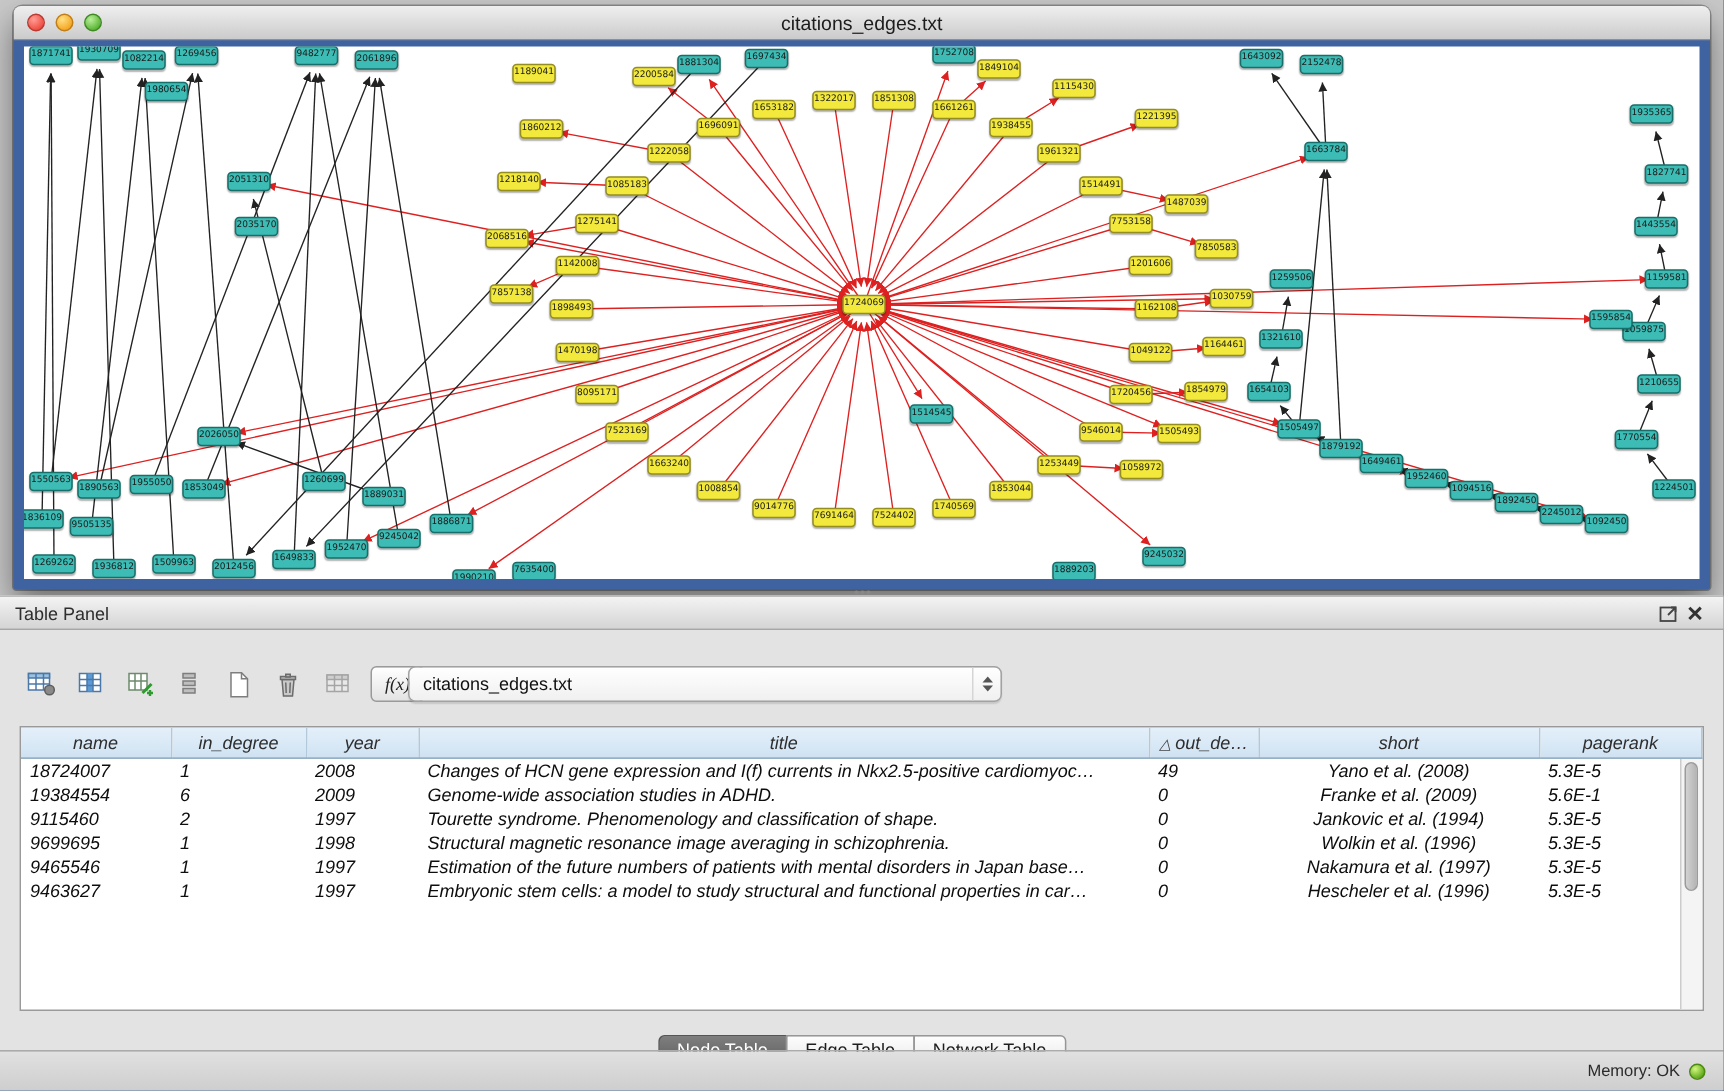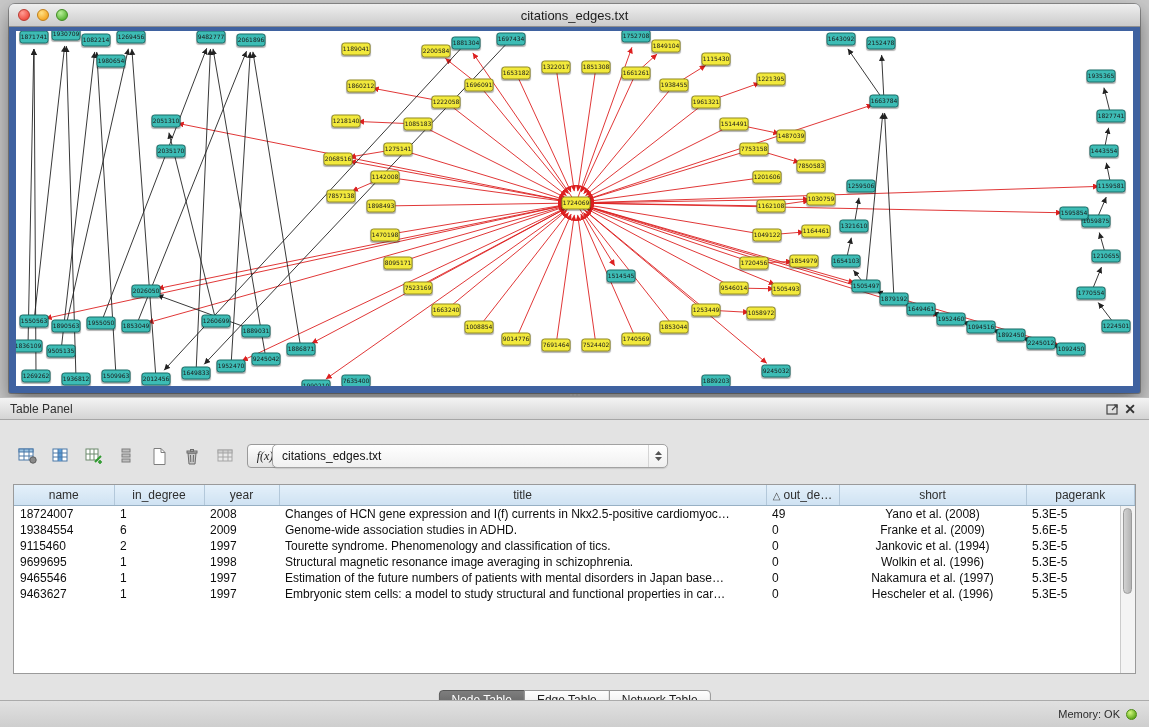--- a/index.html
+++ b/index.html
@@ -74,21 +74,21 @@
     box-shadow:0 1px 1px rgba(0,0,0,.12);
   }
   .combo .val{flex:1;}
   .combo-arrows{width:18px;height:100%;display:flex;flex-direction:column;align-items:center;justify-content:center;gap:1px;border-left:1px solid #d5d5d5;}
   .combo-arrows svg{display:block;}
 
   .table-wrap{
     position:absolute;left:13px;right:13px;top:62px;height:190px;
     background:#ffffff;border:1px solid #9a9a9a;box-sizing:border-box;overflow:hidden;
   }
-  table.data{border-collapse:collapse;table-layout:fixed;width:100%;}
+  table.data{border-collapse:collapse;table-layout:fixed;width:100%;font-style:italic;}
   table.data th{
     background:linear-gradient(#e4f0fa,#cfe2f2);
     border-right:1px solid #b3c8da;border-bottom:1px solid #97b0c4;
     font-weight:normal;font-size:12px;color:#2e2e2e;text-align:center;
     height:20px;padding:0 4px;white-space:nowrap;overflow:hidden;cursor:pointer;
   }
   table.data th .sort{font-size:10px;margin-right:3px;color:#444;}
   table.data td{
     font-size:12px;height:16px;padding:0 6px;white-space:nowrap;overflow:hidden;
     color:#0d0d0d;
@@ -488,27 +488,27 @@
               <td class="col5">Yano et al. (2008)</td>
               <td class="col6">5.3E-5</td>
             </tr>
             <tr>
               <td class="col0">19384554</td>
               <td class="col1">6</td>
               <td class="col2">2009</td>
               <td class="col3">Genome-wide association studies in ADHD.</td>
               <td class="col4">0</td>
               <td class="col5">Franke et al. (2009)</td>
-              <td class="col6">5.6E-5</td>
+              <td class="col6">5.6E-1</td>
             </tr>
             <tr>
               <td class="col0">9115460</td>
               <td class="col1">2</td>
               <td class="col2">1997</td>
-              <td class="col3">Tourette syndrome. Phenomenology and classification of tics.</td>
+              <td class="col3">Tourette syndrome. Phenomenology and classification of shape.</td>
               <td class="col4">0</td>
               <td class="col5">Jankovic et al. (1994)</td>
               <td class="col6">5.3E-5</td>
             </tr>
             <tr>
               <td class="col0">9699695</td>
               <td class="col1">1</td>
               <td class="col2">1998</td>
               <td class="col3">Structural magnetic resonance image averaging in schizophrenia.</td>
               <td class="col4">0</td>

